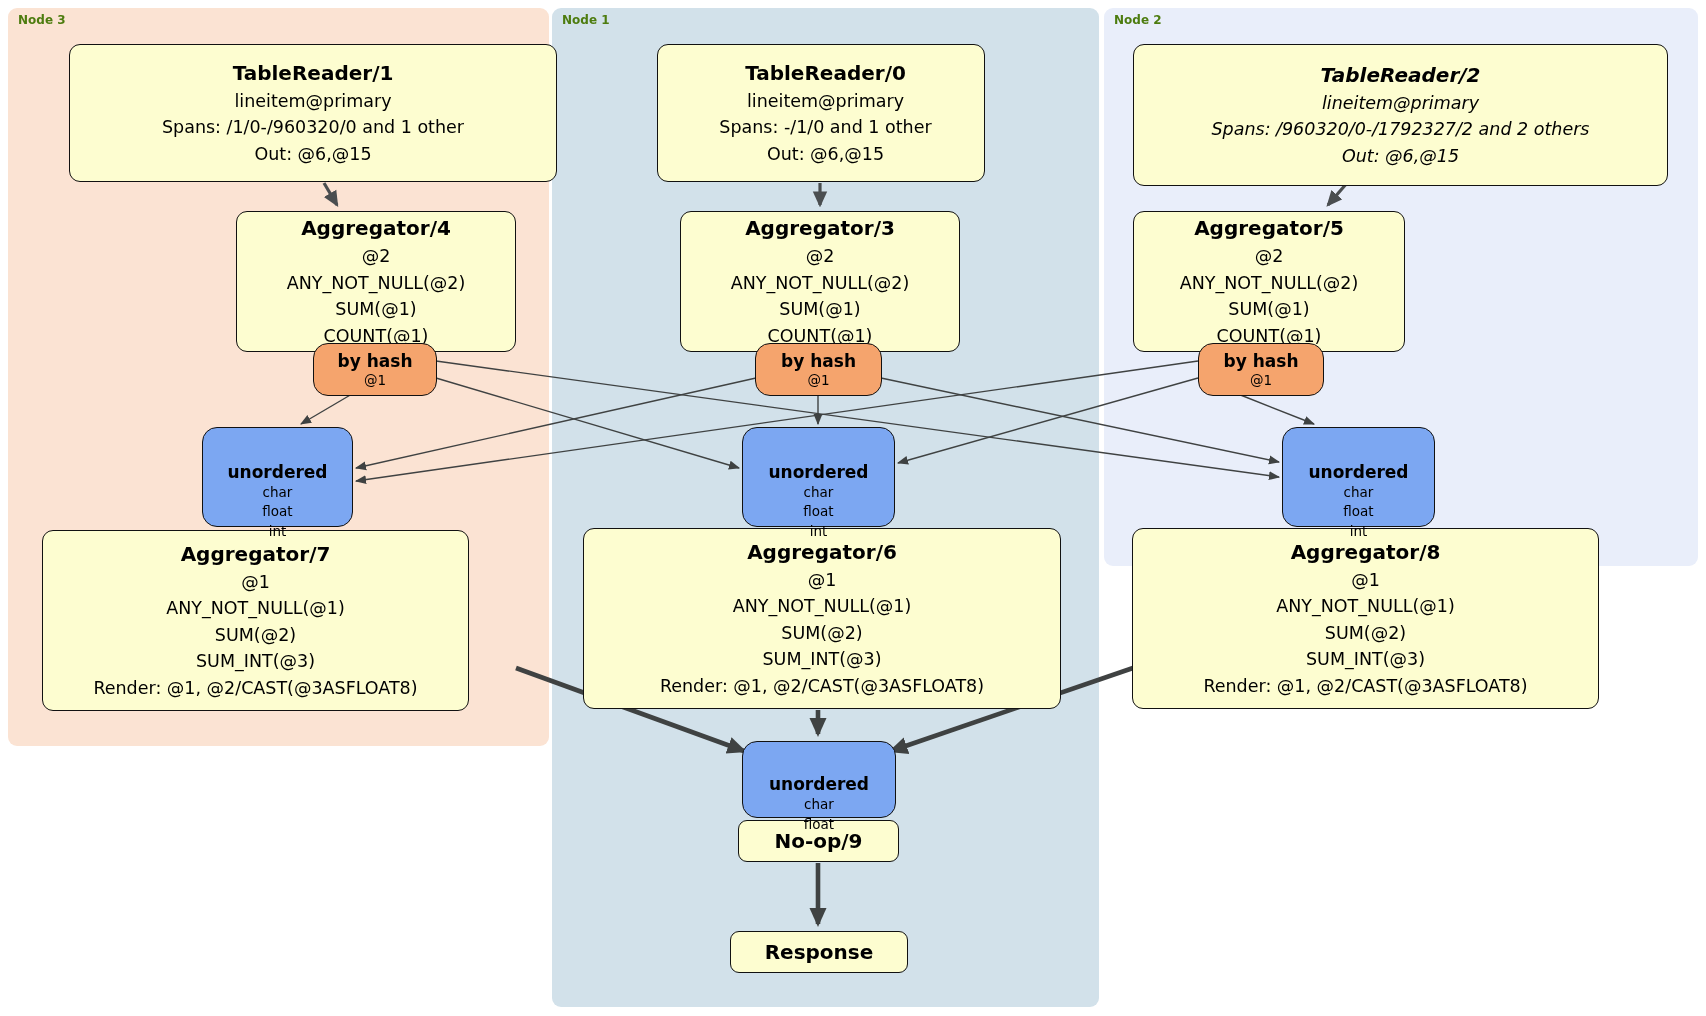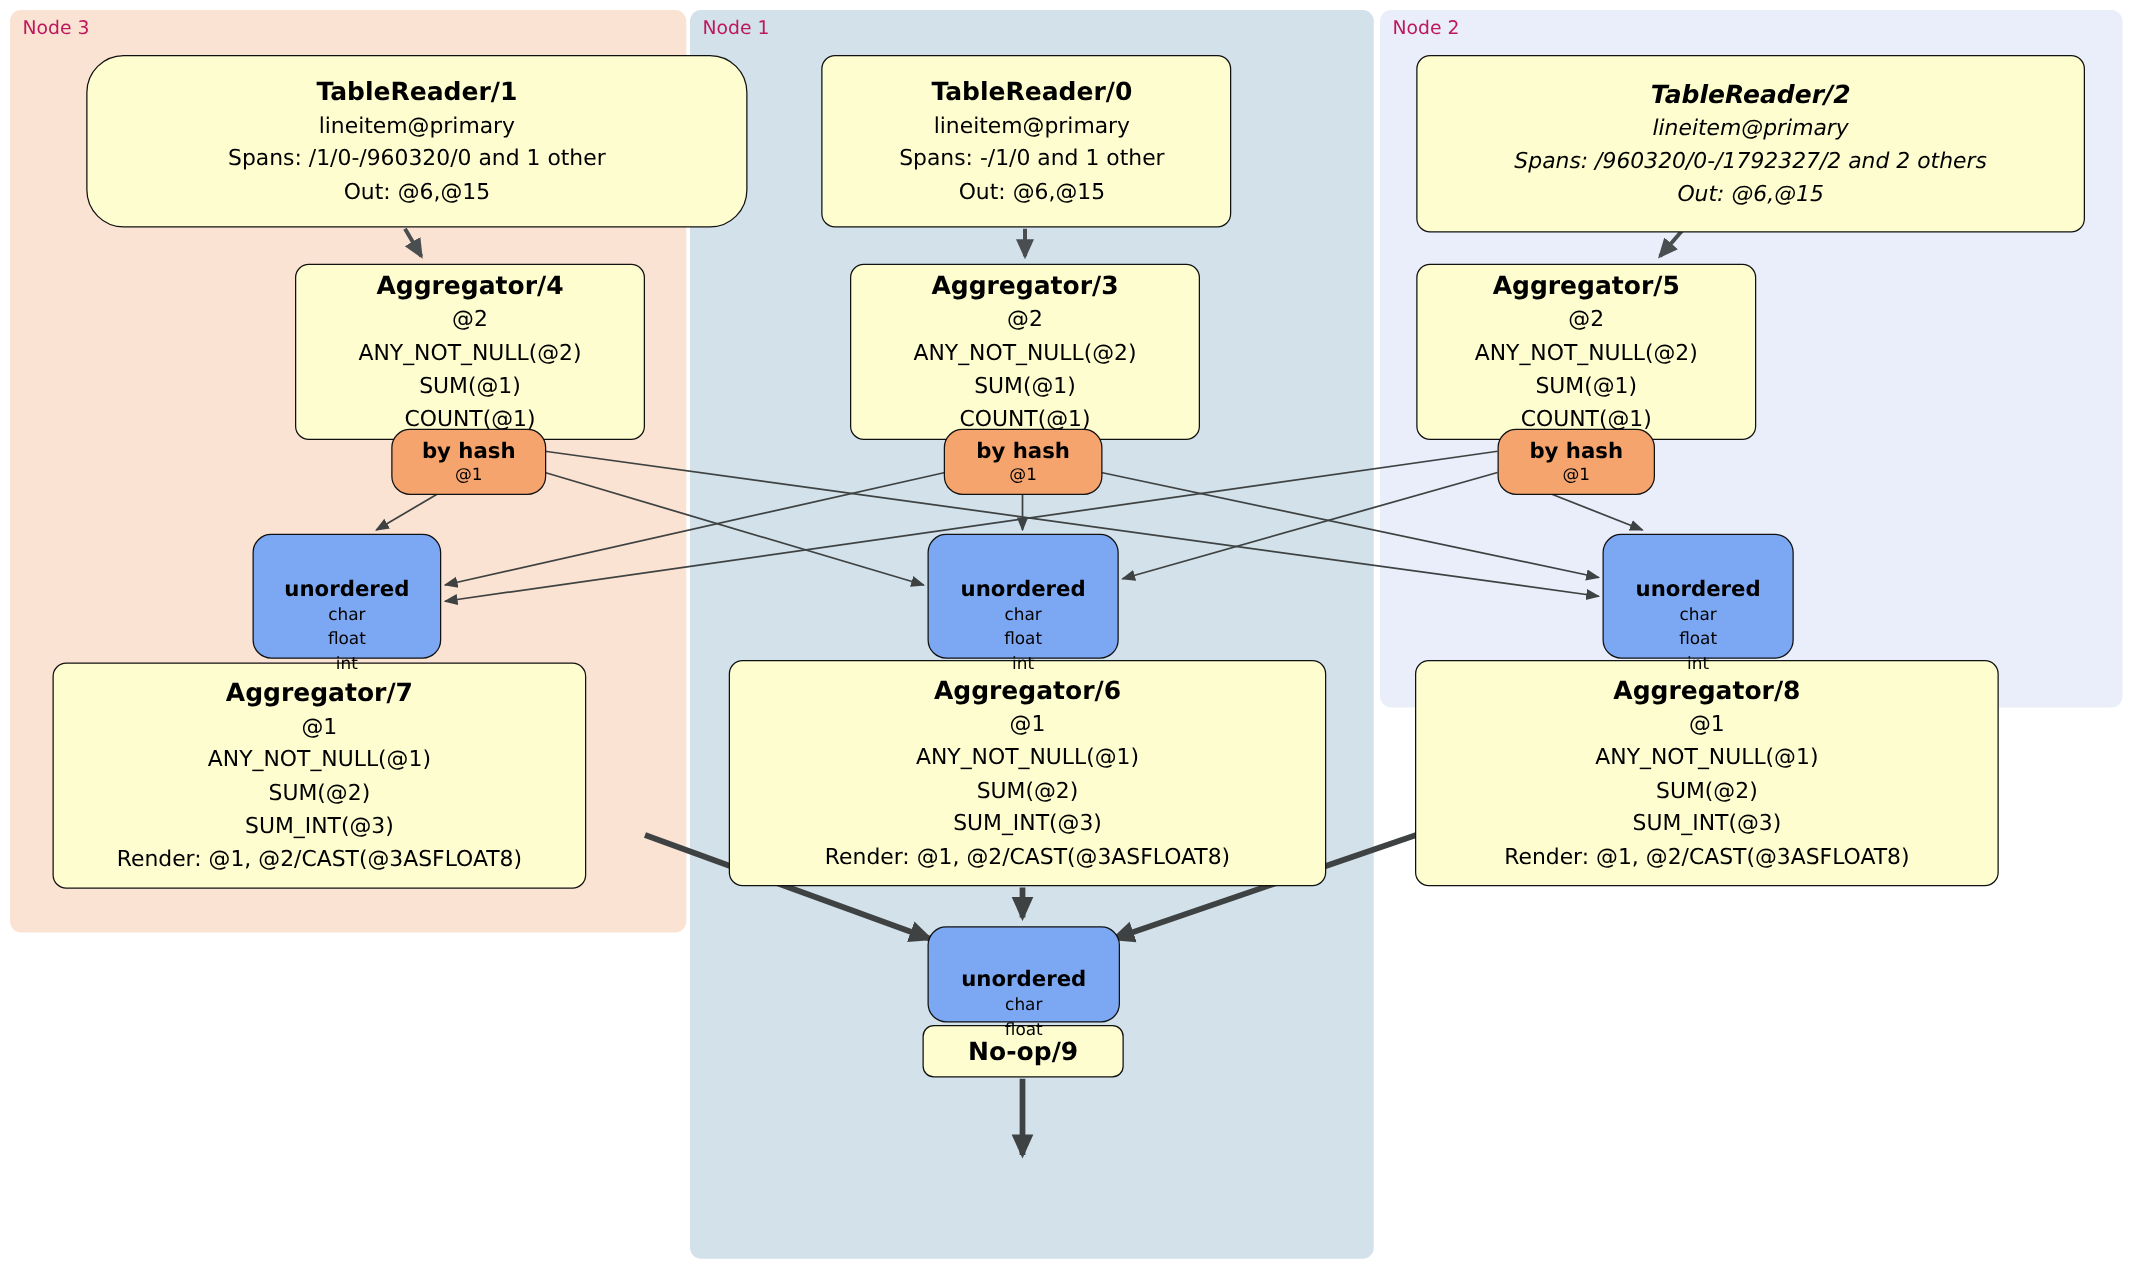--- a/index.html
+++ b/index.html
@@ -2,21 +2,21 @@
 <html><head>
 <meta charset="utf-8">
 <style>
   html,body { margin:0; padding:0; background:#ffffff; }
   .canvas {
     position:relative; width:1706px; height:1016px;
     font-family:"DejaVu Sans","Liberation Sans",sans-serif;
     color:#000; background:#fff; overflow:hidden;
   }
   .panel { position:absolute; border-radius:9px; z-index:0; }
-  .panel-label { position:absolute; top:5px; left:10px; font-size:15px; color:#be185d; }
+  .panel-label { position:absolute; top:5px; left:10px; font-size:12px; color:#4d7c0f;font-weight:bold; }
   .edges { position:absolute; left:0; top:0; z-index:1; }
   .pbox {
     position:absolute; z-index:2; box-sizing:border-box;
     background:#fdfdd0; border:1.7px solid #111; border-radius:11px;
     display:flex; flex-direction:column; justify-content:center; align-items:center;
     text-align:center; padding:2px 6px;
   }
   .pbox-title { font-weight:bold; font-size:20px; line-height:29px; white-space:nowrap; }
   .pbox-line  { font-size:17.5px; line-height:26.5px; white-space:nowrap; }
   .router {
@@ -77,21 +77,21 @@
     <line x1="1198" y1="361" x2="356" y2="481" stroke="#3f4242" stroke-width="1.4" marker-end="url(#mthin)"></line>
     <line x1="1198" y1="378" x2="898" y2="463" stroke="#3f4242" stroke-width="1.4" marker-end="url(#mthin)"></line>
 
     <line x1="516" y1="668" x2="744" y2="751" stroke="#3f4242" stroke-width="4.6" marker-end="url(#mthick)"></line>
     <line x1="818" y1="710" x2="818" y2="734" stroke="#3f4242" stroke-width="4.6" marker-end="url(#mthick)"></line>
     <line x1="1133" y1="668" x2="891" y2="751" stroke="#3f4242" stroke-width="4.6" marker-end="url(#mthick)"></line>
 
     <line x1="818" y1="863" x2="818" y2="924" stroke="#3f4242" stroke-width="4.6" marker-end="url(#mthick)"></line>
   </svg>
 
-  <div class="pbox" style="left:69px;top:44px;width:529px;height:138px;border-radius:30px;">
+  <div class="pbox" style="left:69px;top:44px;width:488px;height:138px;">
     <div class="pbox-title">TableReader/1</div>
     <div class="pbox-line">lineitem@primary</div>
     <div class="pbox-line">Spans: /1/0-/960320/0 and 1 other</div>
     <div class="pbox-line">Out: @6,@15</div>
   </div>
   <div class="pbox" style="left:236px;top:211px;width:280px;height:141px;">
     <div class="pbox-title">Aggregator/4</div>
     <div class="pbox-line">@2</div>
     <div class="pbox-line">ANY_NOT_NULL(@2)</div>
     <div class="pbox-line">SUM(@1)</div>
@@ -181,14 +181,17 @@
   </div>
 
   <div class="sync" style="left:742px;top:741px;width:154px;height:77px;">
     <div class="sync-title">unordered</div>
     <div class="sync-line">char</div>
     <div class="sync-line">float</div>
   </div>
   <div class="pbox" style="left:738px;top:820px;width:161px;height:42px;border-radius:9px;">
     <div class="pbox-title">No-op/9</div>
   </div>
+  <div class="pbox" style="left:730px;top:931px;width:178px;height:42px;border-radius:9px;">
+    <div class="pbox-title">Response</div>
+  </div>
 
 </div>
 
 </body></html>

